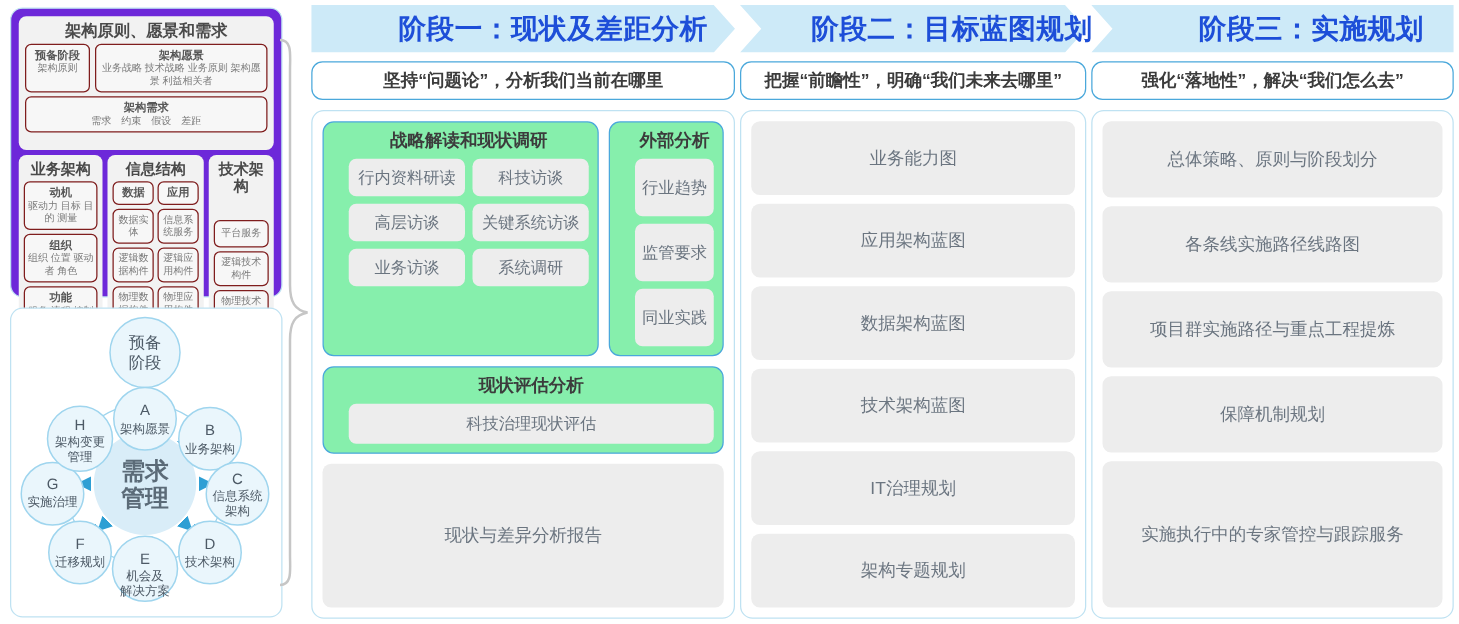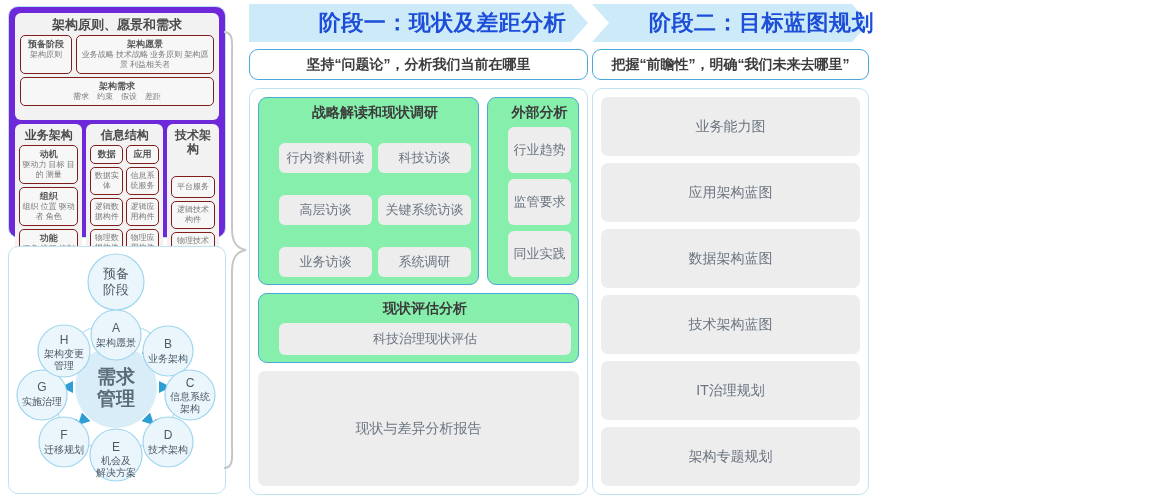--- a/index.html
+++ b/index.html
@@ -118,21 +118,21 @@
   .chip {
     background: #ededed; border-radius: 6px; color: #6b7580;
     display:flex; align-items:center; justify-content:center;
     font-size: 13px; text-align:center; box-sizing:border-box;
   }
   .grid2 { display:grid; grid-template-columns: 1fr 1fr; gap: 6px; }
   .grid1 { display:grid; grid-template-columns: 1fr; gap:6px; }
   .row-2 { display:flex; gap:8px; }
   .col-strategy { flex: 1 1 auto; }
   .col-external { width: 92px; flex: 0 0 92px; }
-  .col-strategy .chip { height: 30px; margin-top: 16px; }
+  .col-strategy .chip { height: 30px; }
   .col-external .chip { height: 46px; }
   .assess .chip { height: 32px; }
   .report-chip { flex: 1; background:#ededed; border-radius:7px; display:flex; align-items:center; justify-content:center; font-size:14px; color:#6b7580; }
 
   .tall-chip { background:#ededed; border-radius:7px; display:flex; align-items:center; justify-content:center; font-size:14px; color:#6b7580; text-align:center; padding: 4px 8px; box-sizing:border-box; }
   .flex1 { flex: 1; }
   .flex2 { flex: 2.05; }
 </style>
 </head>
 <body>
@@ -366,14 +366,31 @@
     <div class="body-card">
       <div class="tall-chip flex1">业务能力图</div>
       <div class="tall-chip flex1">应用架构蓝图</div>
       <div class="tall-chip flex1">数据架构蓝图</div>
       <div class="tall-chip flex1">技术架构蓝图</div>
       <div class="tall-chip flex1">IT治理规划</div>
       <div class="tall-chip flex1">架构专题规划</div>
     </div>
   </div>
 
+  <div class="phase phase3">
+    <div class="banner-wrap">
+      <svg width="290" height="38" viewBox="0 0 290 38">
+        <path d="M0,0 L290,0 L290,38 L0,38 L17,19 Z" fill="#cdeaf8"></path>
+      </svg>
+      <div class="banner-text">阶段三：实施规划</div>
+    </div>
+    <div class="subtitle">强化“落地性”，解决“我们怎么去”</div>
+
+    <div class="body-card">
+      <div class="tall-chip flex1">总体策略、原则与阶段划分</div>
+      <div class="tall-chip flex1">各条线实施路径线路图</div>
+      <div class="tall-chip flex1">项目群实施路径与重点工程提炼</div>
+      <div class="tall-chip flex1">保障机制规划</div>
+      <div class="tall-chip flex2">实施执行中的专家管控与跟踪服务</div>
+    </div>
+  </div>
 
 </div>
 
 </body></html>

